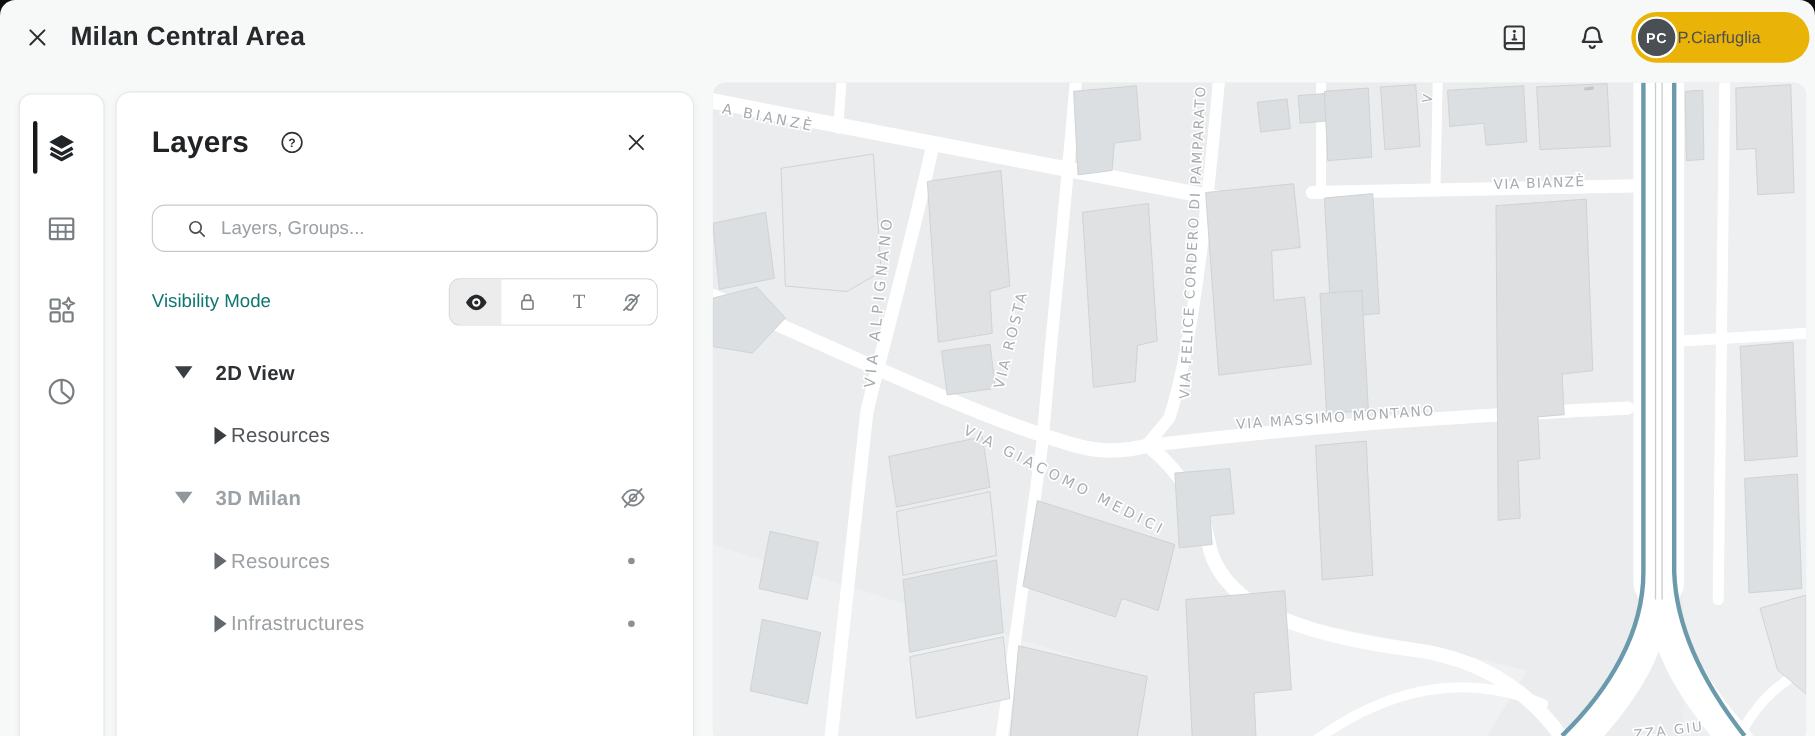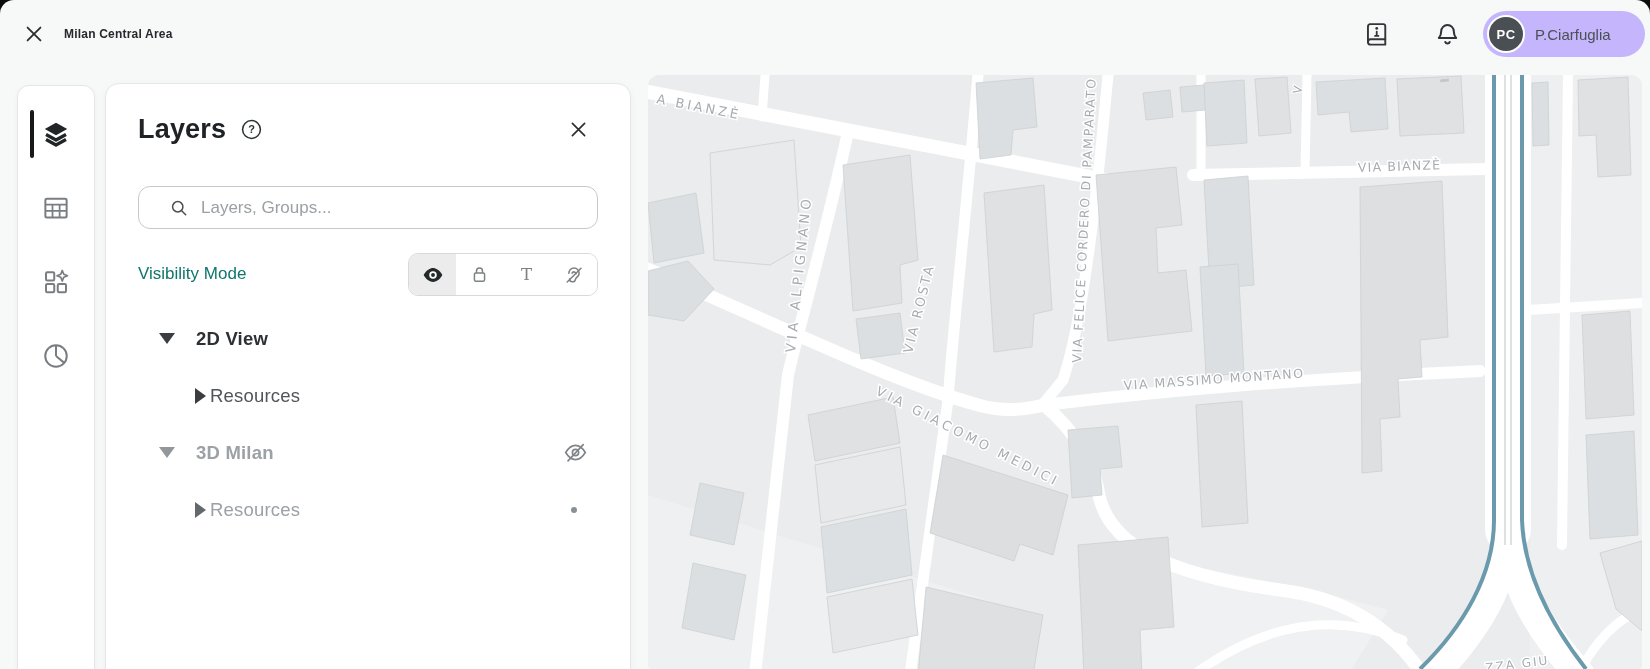--- a/index.html
+++ b/index.html
@@ -5,47 +5,47 @@
   html,body{margin:0;padding:0;background:#0d0d0d;}
   .stage{position:relative;width:1650px;height:669px;overflow:hidden;
     font-family:"Liberation Sans",sans-serif;background:#0d0d0d;}
   .page{position:absolute;inset:0;background:#f7f8f8;border-radius:14px 14px 0 0;}
 
   
   .topbar{position:absolute;left:0;top:0;right:0;height:68px;}
   .icon-btn{background:none;border:none;padding:0;cursor:pointer;display:flex;
     align-items:center;justify-content:center;}
   .close-app{position:absolute;left:21px;top:21px;width:26px;height:26px;}
-  .app-title{position:absolute;left:64px;top:21px;font-size:12px;font-weight:700;
+  .app-title{position:absolute;left:64px;top:21px;font-size:24px;font-weight:700;
     color:#26292b;letter-spacing:.2px;margin:0;line-height:26px;}
   .tb-guide{position:absolute;left:1362px;top:20px;width:28px;height:28px;}
   .tb-bell{position:absolute;left:1433px;top:20px;width:28px;height:28px;}
   .user-chip{position:absolute;left:1483px;top:11px;height:46px;min-width:162px;
-    background:#c4b5fd;border-radius:23px;display:flex;align-items:center;gap:10px;
+    background:#eab308;border-radius:23px;display:flex;align-items:center;
     padding:0 18px 0 4px;border:none;cursor:pointer;}
   .avatar{width:38px;height:38px;border-radius:50%;background:#4a4f54;color:#fff;
     display:flex;align-items:center;justify-content:center;font-size:13px;font-weight:700;
     border:2px solid #fff;box-sizing:border-box;letter-spacing:.5px;}
   .user-name{font-size:15px;color:#4b5053;}
 
   
   .rail{position:absolute;left:17px;top:85px;width:76px;height:640px;background:#fff;
     border:1px solid #e5e7e8;border-radius:12px;box-shadow:0 2px 6px rgba(0,0,0,.04);}
   .rail-item{position:absolute;left:0;width:76px;height:52px;display:flex;align-items:center;
     justify-content:center;background:none;border:none;cursor:pointer;}
   .rail-item .bar{display:none;}
   .rail-item.active .bar{display:block;position:absolute;left:12px;top:2px;width:4px;height:48px;
     background:#17181a;border-radius:2px;}
 
   
   .panel{position:absolute;left:105px;top:83px;width:526px;height:640px;background:#fff;
     border:1px solid #e5e7e8;border-radius:14px;box-shadow:0 2px 8px rgba(0,0,0,.04);
     box-sizing:border-box;}
   .panel-header{position:absolute;left:32px;right:32px;top:25px;height:40px;
-    display:flex;align-items:center;gap:14px;}
+    display:flex;align-items:center;gap:28px;}
   .panel-title{font-size:27px;font-weight:700;color:#202325;margin:0;letter-spacing:.2px;}
   .panel-close{position:absolute;right:6px;top:6px;width:28px;height:28px;}
   .search-box{position:absolute;left:32px;right:32px;top:102px;height:43px;
     border:1.5px solid #c6c9cb;border-radius:12px;display:flex;align-items:center;
     padding:0 30px;gap:10px;box-sizing:border-box;background:#fff;}
   .search-box input{border:none;outline:none;flex:1;font-size:17px;color:#3a3e41;
     font-family:"Liberation Sans",sans-serif;background:transparent;}
   .search-box input::placeholder{color:#9aa0a4;}
   .vis-row{position:absolute;left:32px;right:32px;top:169px;height:43px;}
   .vis-label{position:absolute;left:0;top:11px;font-size:17px;color:#0f766e;}
@@ -217,20 +217,25 @@
           <svg width="25" height="25" viewBox="0 0 24 24">
             <path d="M2.6 12 C5.5 7.2 8.7 5.2 12 5.2 C15.3 5.2 18.5 7.2 21.4 12 C18.5 16.8 15.3 18.8 12 18.8 C8.7 18.8 5.5 16.8 2.6 12 Z" fill="none" stroke="#7f858a" stroke-width="1.6"></path>
             <circle cx="12" cy="12" r="3" fill="none" stroke="#7f858a" stroke-width="1.6"></circle>
             <path d="M4.8 20 L19.4 4.4" stroke="#7f858a" stroke-width="1.6" stroke-linecap="round"></path>
           </svg>
         </span>
       </div>
       <div class="tree-row lv1 muted">
         <span class="caret right"></span>
         <span class="tree-label">Resources</span>
+        <span class="row-dot"></span>
+      </div>
+      <div class="tree-row lv1 muted">
+        <span class="caret right"></span>
+        <span class="tree-label">Infrastructures</span>
         <span class="row-dot"></span>
       </div>
     </div>
   </section>
 
   <div class="map">
     <svg width="994" height="600" viewBox="0 0 994 600">
 
       <rect x="0" y="0" width="994" height="600" fill="#eaeced"></rect>
       <rect x="882" y="0" width="112" height="600" fill="#edeff0"></rect>

